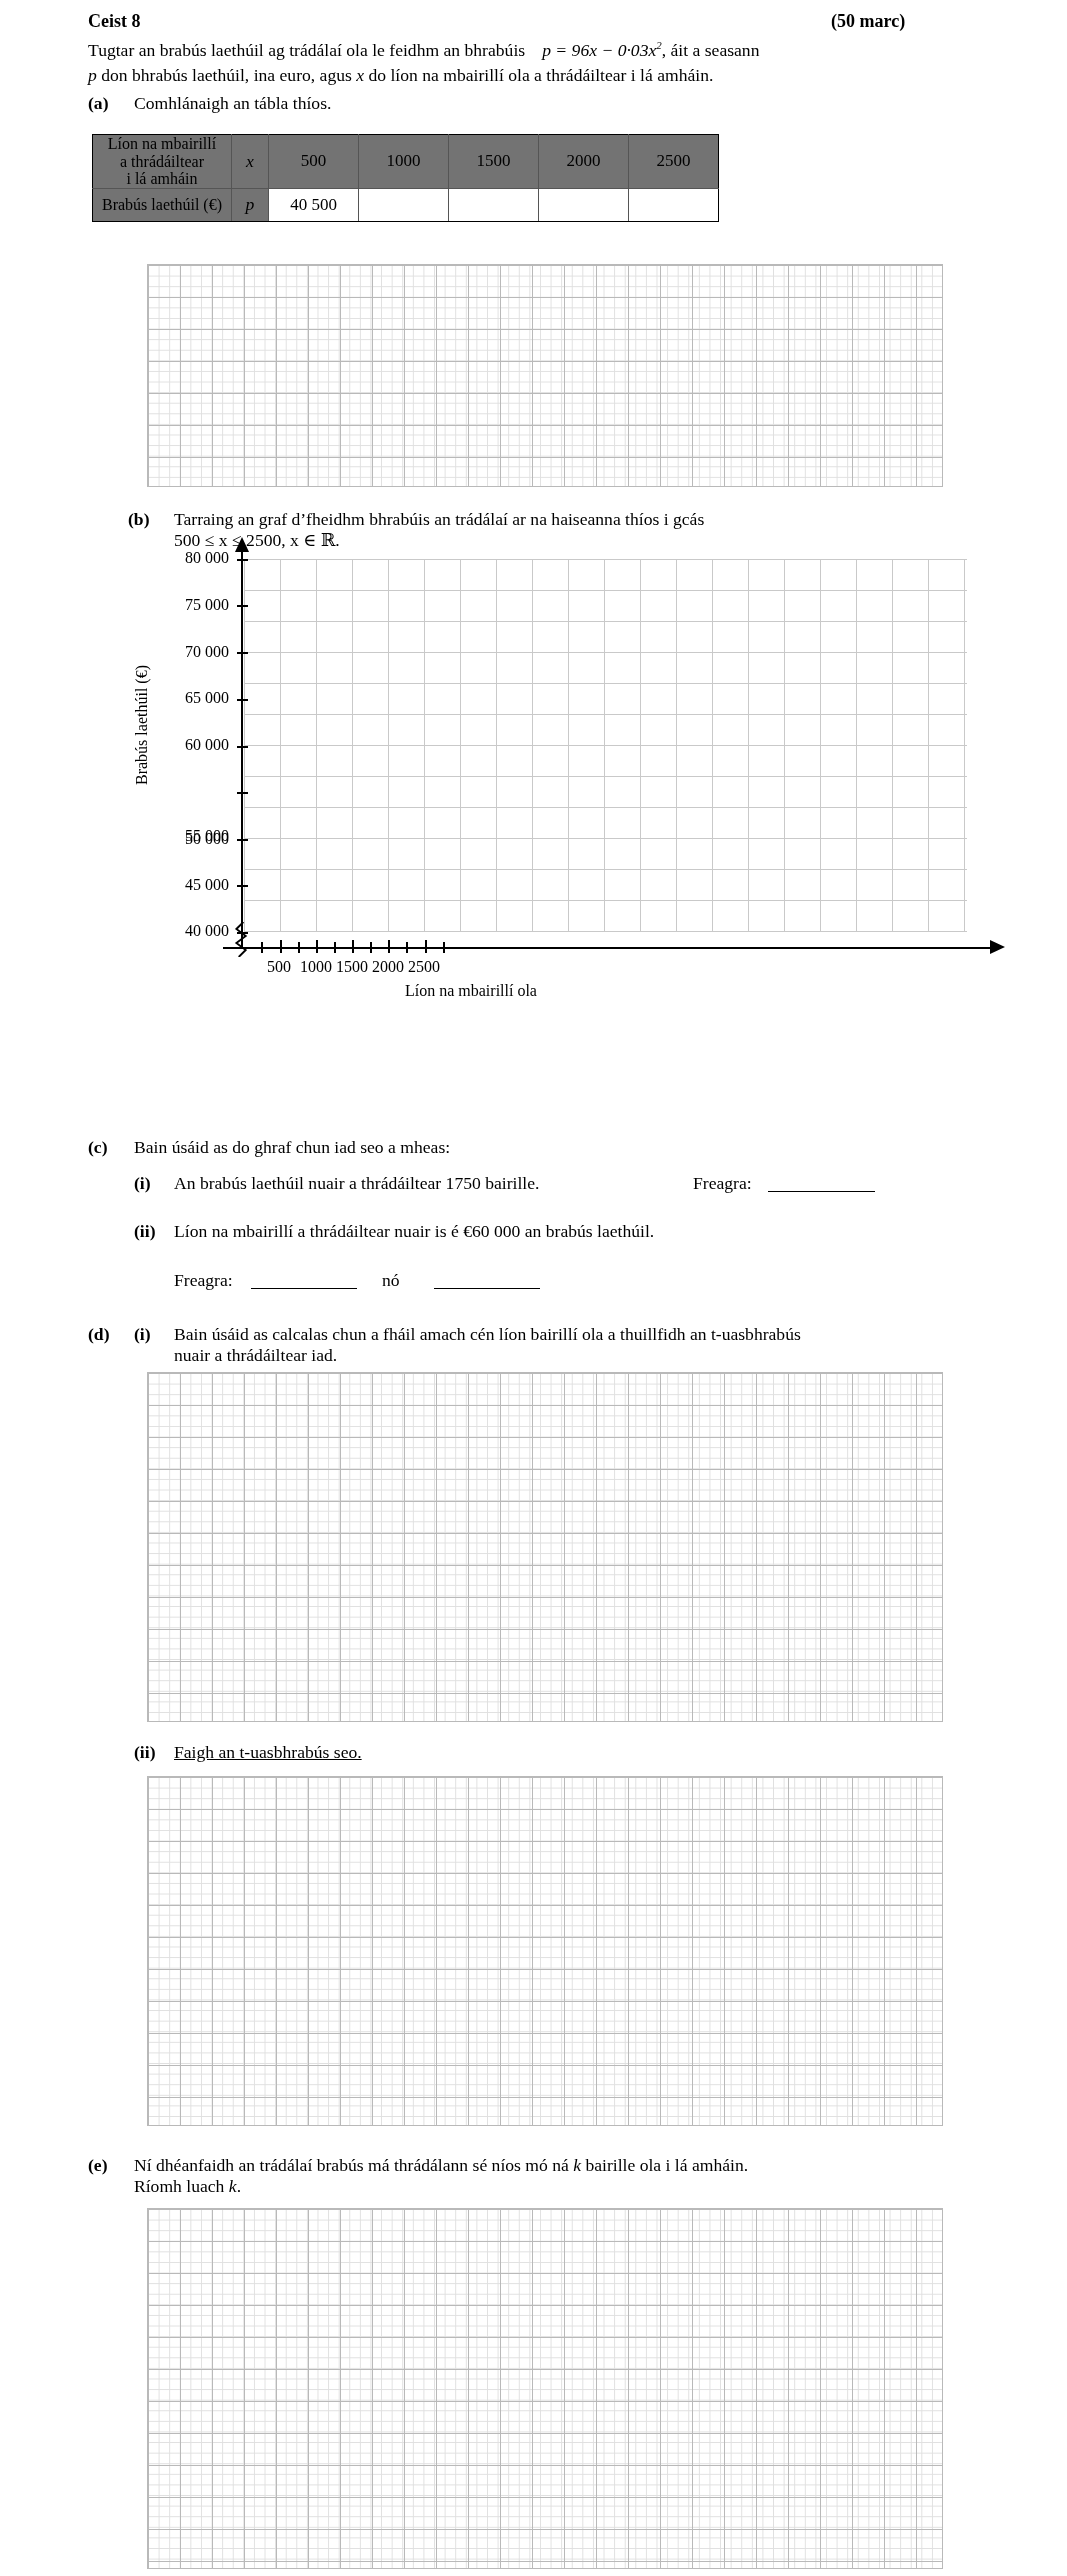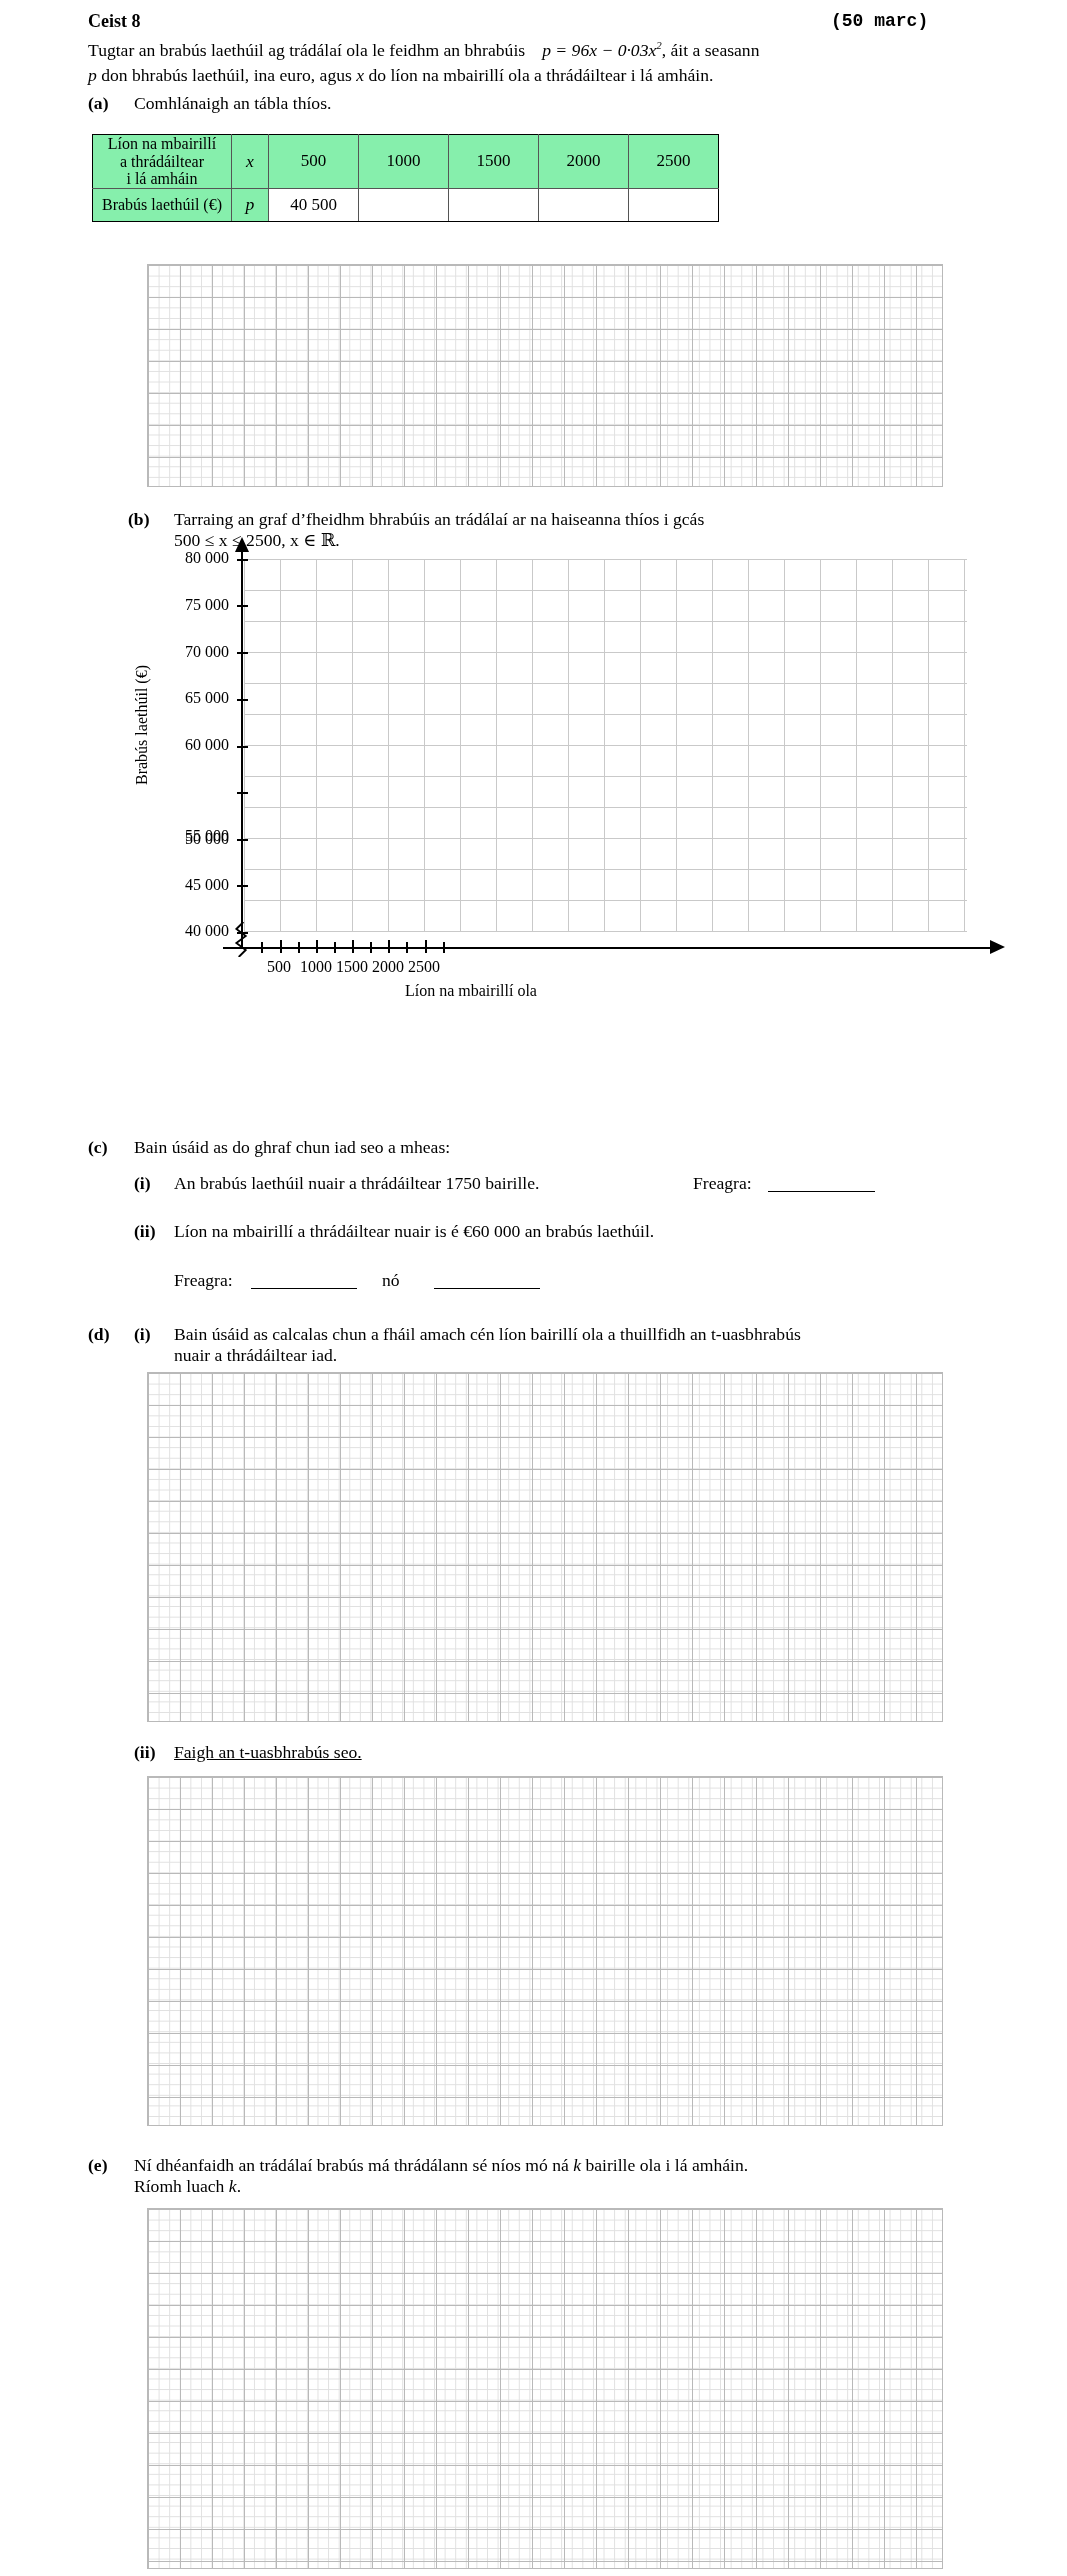--- a/index.html
+++ b/index.html
@@ -14,41 +14,41 @@
   .page{position:absolute;left:0;top:0;width:1068px;height:2493px;}
 
   
   .t{position:absolute;white-space:nowrap;font-size:17.6px;line-height:20px;}
   .bold{font-weight:bold;}
   .mathvar{font-style:italic;font-family:"Liberation Serif","DejaVu Serif",serif;}
   sup{font-size:0.62em;vertical-align:super;line-height:0;}
 
   
   #q-title{left:88px;top:10.6px;font-size:18px;font-weight:bold;}
-  #marks{left:831px;top:10.6px;font-size:18px;font-weight:bold;font-family:Liberation Mono, monospace;}
+  #marks{left:831px;top:10.6px;font-size:18px;font-weight:bold;}
 
   #stem-l1{left:88px;top:40px;font-size:17.6px;}
   #stem-l2{left:88px;top:65px;font-size:17.6px;}
 
   .part-letter{position:absolute;font-weight:bold;font-size:17.6px;}
   .part-text{position:absolute;font-size:17.6px;white-space:nowrap;}
 
   
   #tbl{
     position:absolute;left:92px;top:134px;
     border-collapse:collapse;
     font-size:16.4px;
     background:#d9d9d9;
   }
   #tbl td{
     border:0.6px solid #555;
     text-align:center;
     vertical-align:middle;
     padding:0;
-    background:#86efac;
+    background:#737373;
   }
   #tbl tr.hdr td{height:52px;}
   #tbl tr.row2 td{height:32px;}
   #tbl td.c-label{width:138px;line-height:17.6px;font-size:16px;}
   #tbl td.c-var{width:36px;font-style:italic;font-size:17.6px;}
   #tbl td.c-val{width:89px;font-size:17px;}
   #tbl td.white{background:#fff;}
   #tbl .outer-top{border-top:1.2px solid #000;}
   #tbl .outer-bot{border-bottom:1.2px solid #000;}
   #tbl .outer-l{border-left:1.2px solid #000;}

